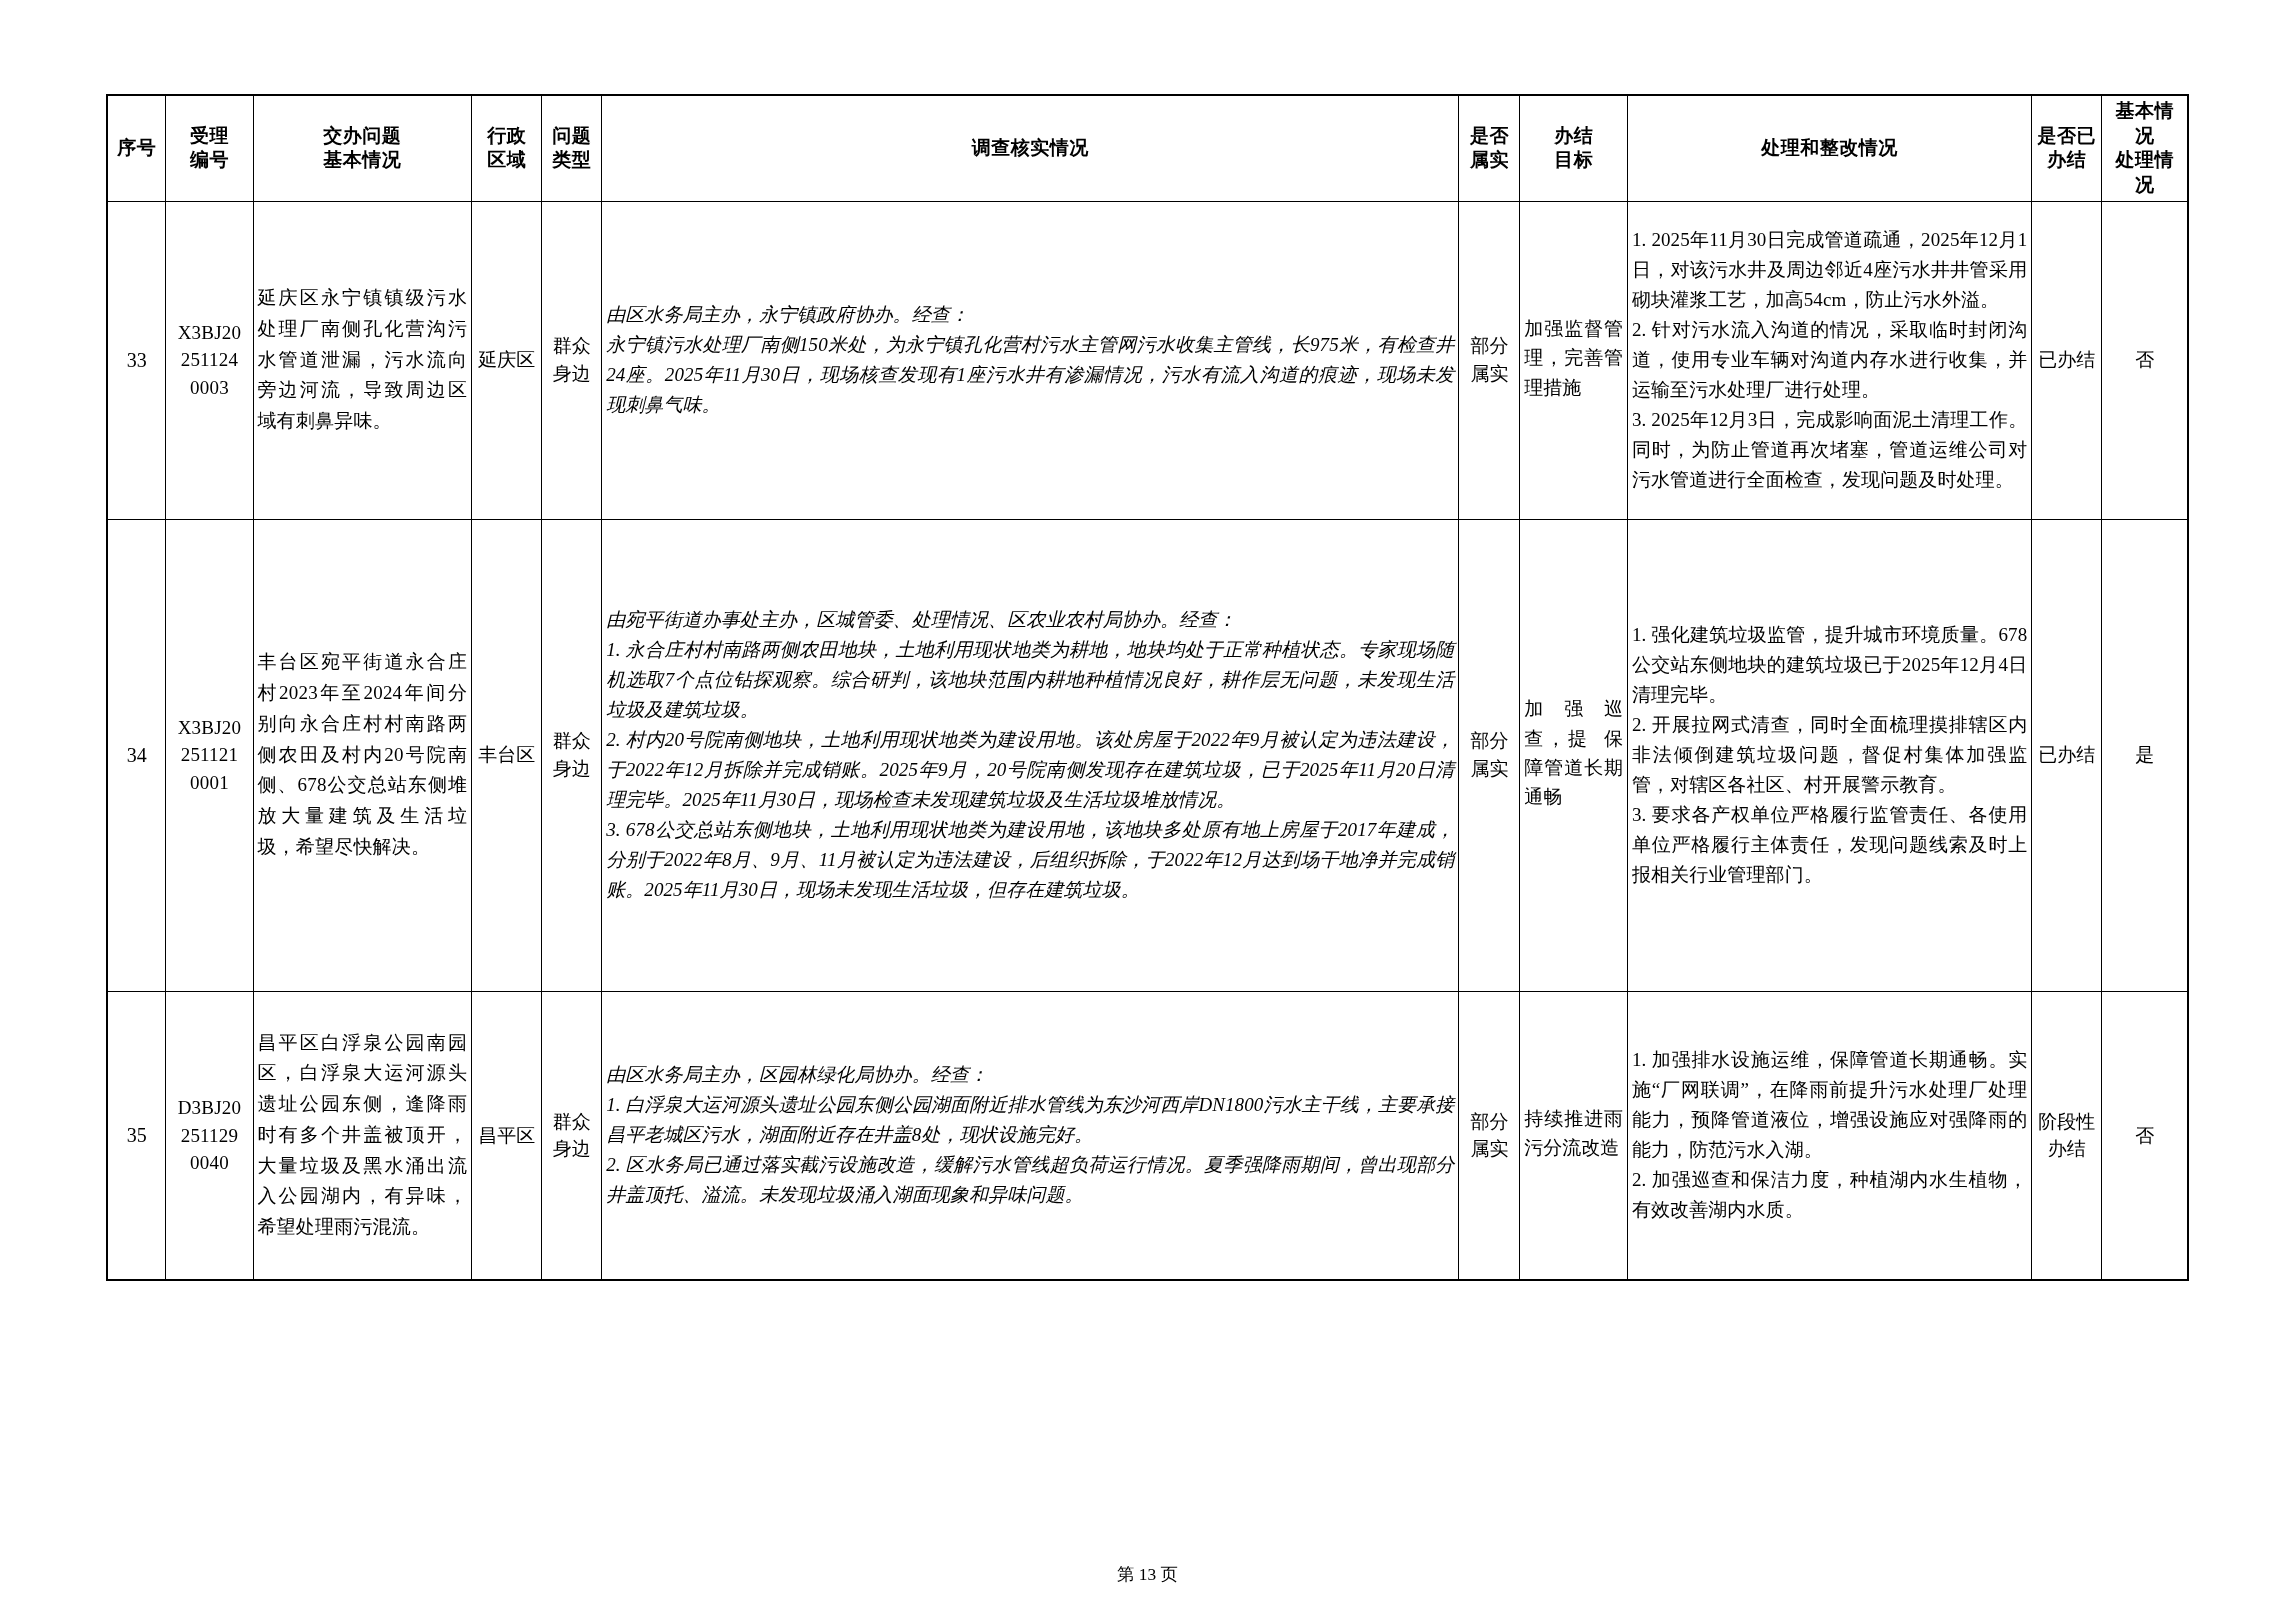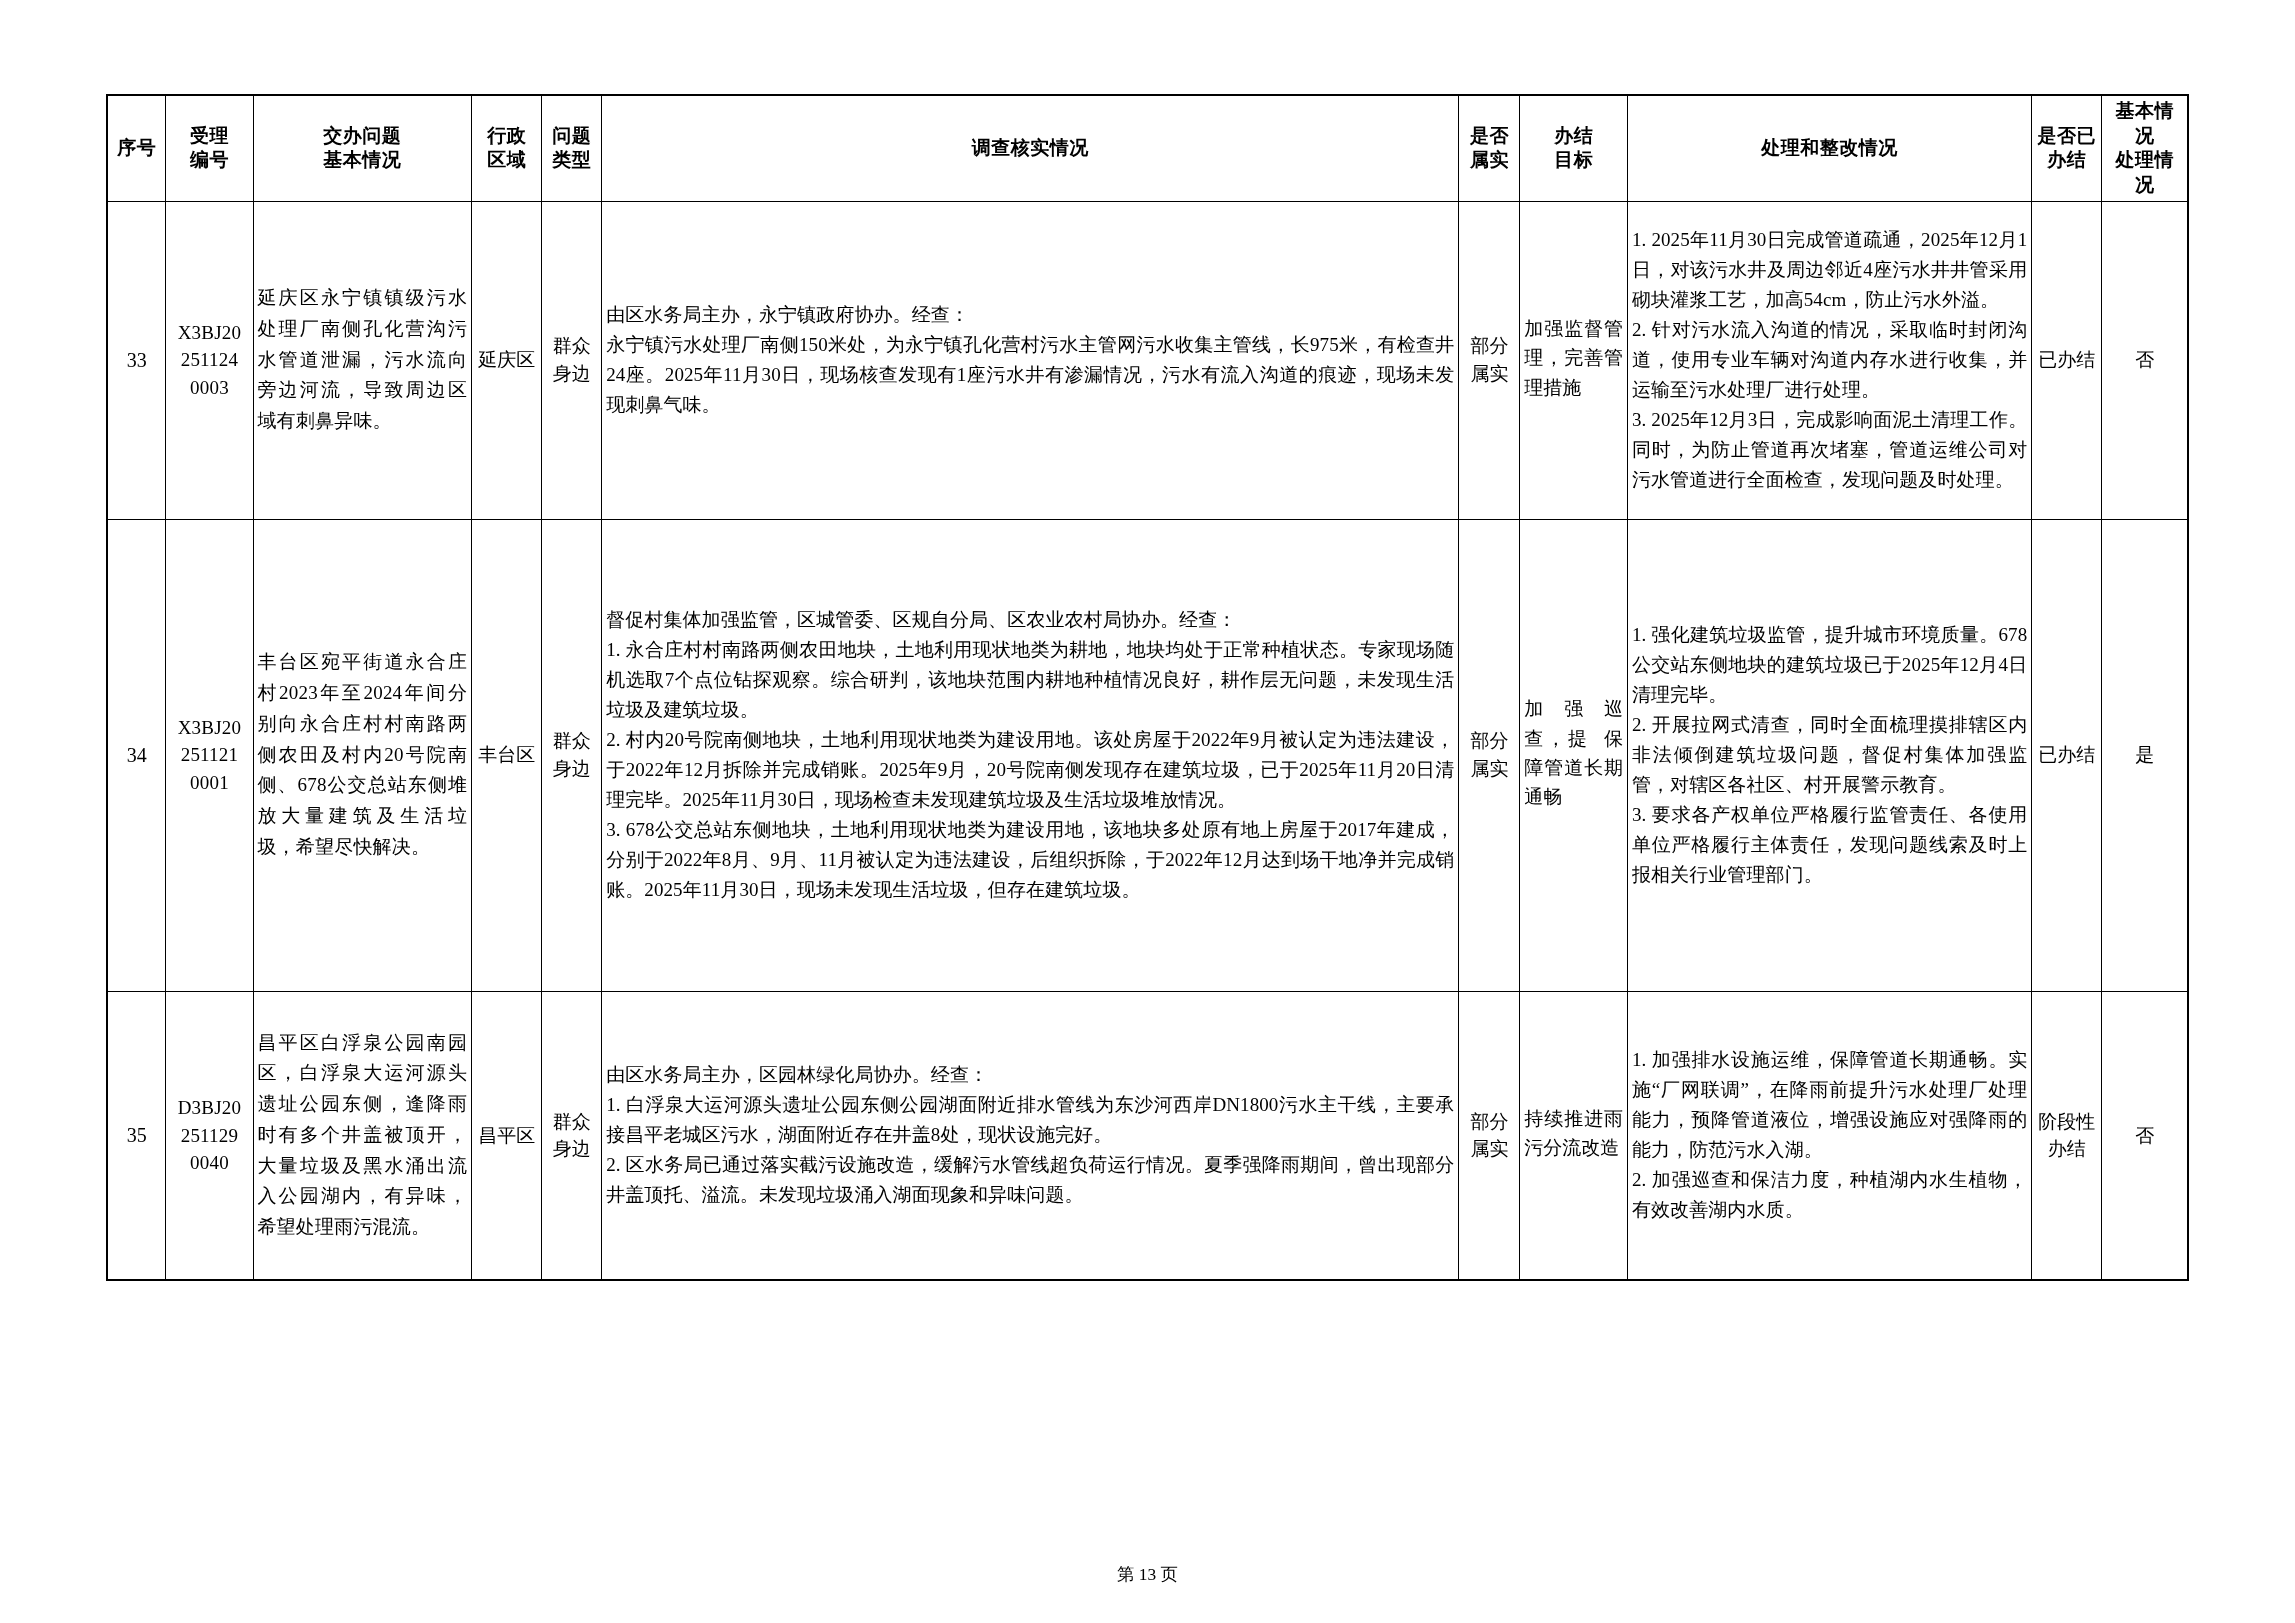--- a/index.html
+++ b/index.html
@@ -73,21 +73,21 @@
     letter-spacing: 0.2px;
   }
   td.invest, td.fix {
     font-size: 19px;
     line-height: 1.58;
     text-align: justify;
     text-align-last: left;
     vertical-align: top;
     letter-spacing: 0.1px;
   }
-  td.invest { padding: 6.7px 4.8px; }
+  td.invest { padding: 6.7px 4.8px; font-style: italic; }
   td.fix { padding: 6.7px 5.8px; font-size: 19px; }
   td.goal {
     font-size: 19px;
     line-height: 1.55;
     text-align: justify;
     text-align-last: left;
     vertical-align: middle;
     padding: 4.8px 4.8px;
     font-family: Liberation Mono, monospace;
   }
@@ -177,21 +177,21 @@
       <tr class="r34">
         <td class="seq">34</td>
         <td class="code">X3BJ20
 251121
 0001</td>
         <td class="desc">丰台区宛平街道永合庄村2023年至2024年间分别向永合庄村村南路两侧农田及村内20号院南侧、678公交总站东侧堆放大量建筑及生活垃圾，希望尽快解决。</td>
         <td class="region">丰台区</td>
         <td class="type">群众
 身边</td>
         <td class="invest">
-            <p>督促村集体加强监管，区城管委、区规自分局、区农业农村局协办。经查：</p>
+            <p>由宛平街道办事处主办，区城管委、处理情况、区农业农村局协办。经查：</p>
             <p>1. 永合庄村村南路两侧农田地块，土地利用现状地类为耕地，地块均处于正常种植状态。专家现场随机选取7个点位钻探观察。综合研判，该地块范围内耕地种植情况良好，耕作层无问题，未发现生活垃圾及建筑垃圾。</p>
             <p>2. 村内20号院南侧地块，土地利用现状地类为建设用地。该处房屋于2022年9月被认定为违法建设，于2022年12月拆除并完成销账。2025年9月，20号院南侧发现存在建筑垃圾，已于2025年11月20日清理完毕。2025年11月30日，现场检查未发现建筑垃圾及生活垃圾堆放情况。</p>
             <p>3. 678公交总站东侧地块，土地利用现状地类为建设用地，该地块多处原有地上房屋于2017年建成，分别于2022年8月、9月、11月被认定为违法建设，后组织拆除，于2022年12月达到场干地净并完成销账。2025年11月30日，现场未发现生活垃圾，但存在建筑垃圾。</p>
           </td>
         <td class="truth">部分
 属实</td>
         <td class="goal">加 强 巡查，提 保障管道长期通畅</td>
         <td class="fix">
             <p>1. 强化建筑垃圾监管，提升城市环境质量。678公交站东侧地块的建筑垃圾已于2025年12月4日清理完毕。</p>
             <p>2. 开展拉网式清查，同时全面梳理摸排辖区内非法倾倒建筑垃圾问题，督促村集体加强监管，对辖区各社区、村开展警示教育。</p>

